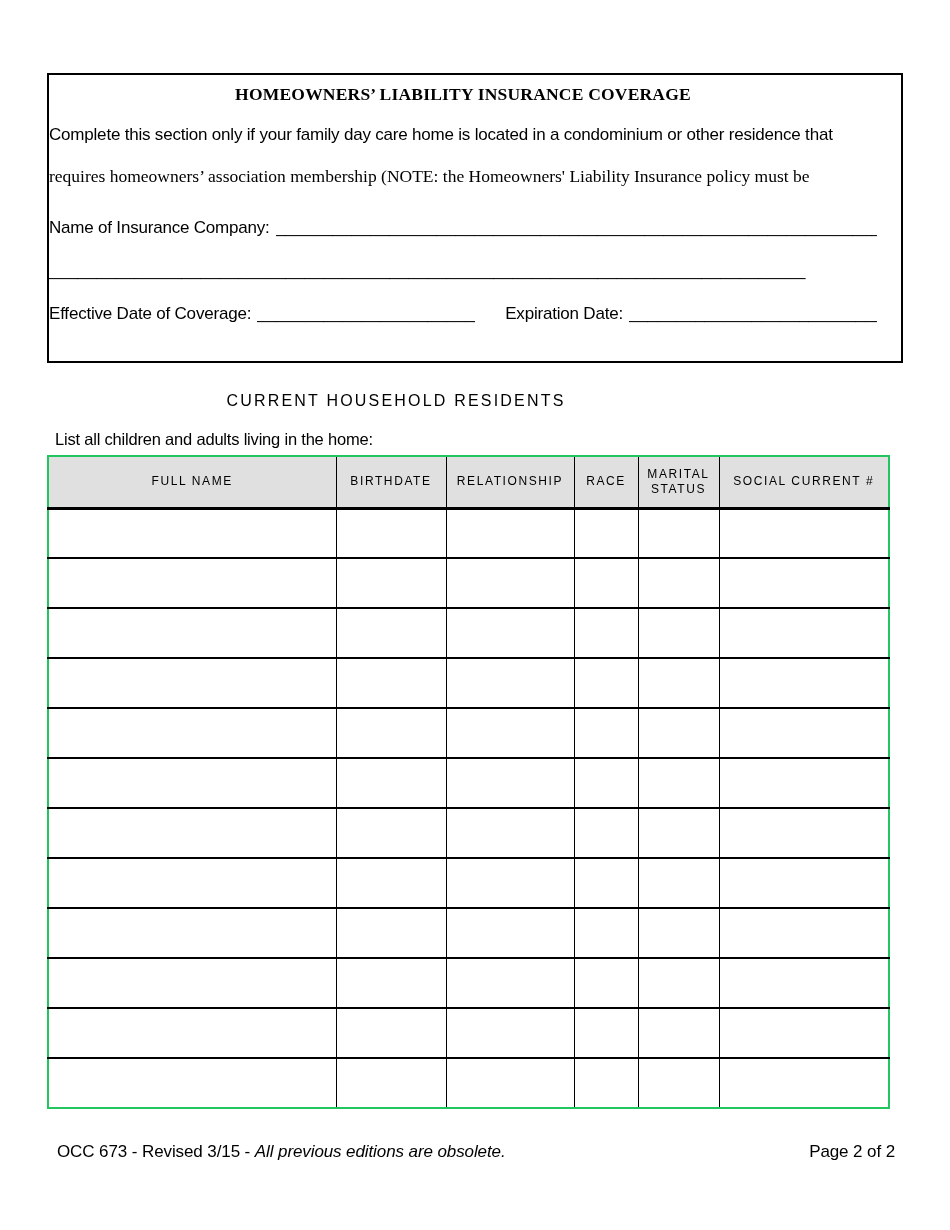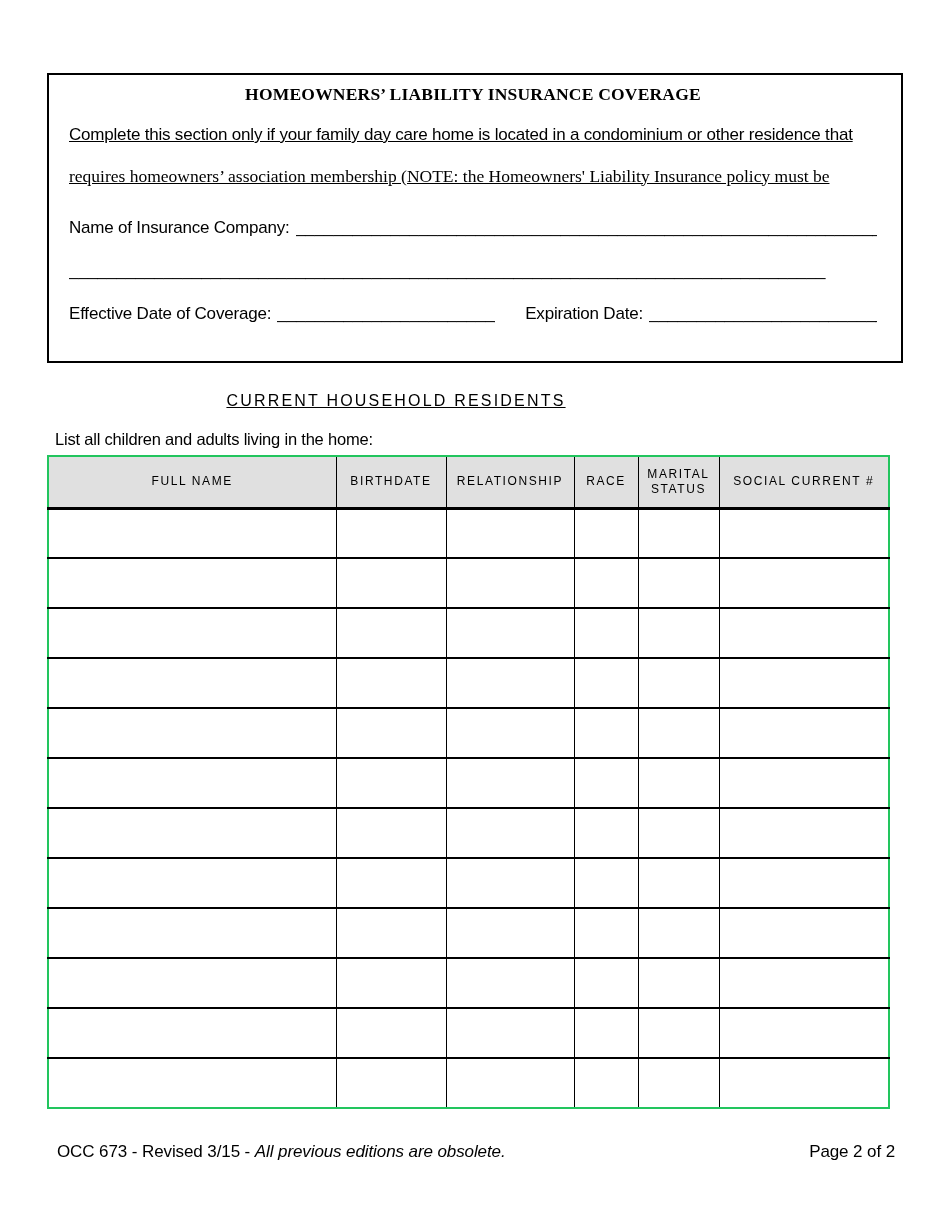--- a/index.html
+++ b/index.html
@@ -11,36 +11,35 @@
     color: #000;
     overflow: hidden;
   }
 
   
   .insurance-box {
     position: absolute;
     left: 47px; top: 73px;
     width: 856px; height: 290px;
     border: 2px solid #000;
-    padding: 9px 24px 0 20px;
+    padding: 9px 24px 0 0;
   }
   .box-title {
     text-align: center;
     font-family: "Liberation Serif", serif;
     font-weight: bold;
     font-size: 17.5px;
     line-height: 20px;
     letter-spacing: 0.2px;
   }
   .intro {
     margin-top: 20px;
     font-size: 17px;
     line-height: 21.5px;
     letter-spacing: -0.2px;
-    text-decoration: underline;
   }
   .intro .serif-seg {
     font-family: "Liberation Serif", serif;
     font-size: 17.5px;
     letter-spacing: 0;
     margin-top: 20px;
   }
   .field-row {
     display: flex;
     align-items: flex-start;
@@ -64,21 +63,20 @@
   .date-gap { flex: 0 0 auto; width: 30px; }
 
   
   .section-heading {
     position: absolute;
     left: 0; top: 390px; width: 792px;
     text-align: center;
     font-size: 16px;
     letter-spacing: 2.2px;
     line-height: 21px;
-    text-decoration: underline;
   }
   .instruction {
     position: absolute;
     left: 55px; top: 429px;
     font-size: 16.5px;
     letter-spacing: -0.2px;
     line-height: 21px;
   }
   table.residents {
     position: absolute;

